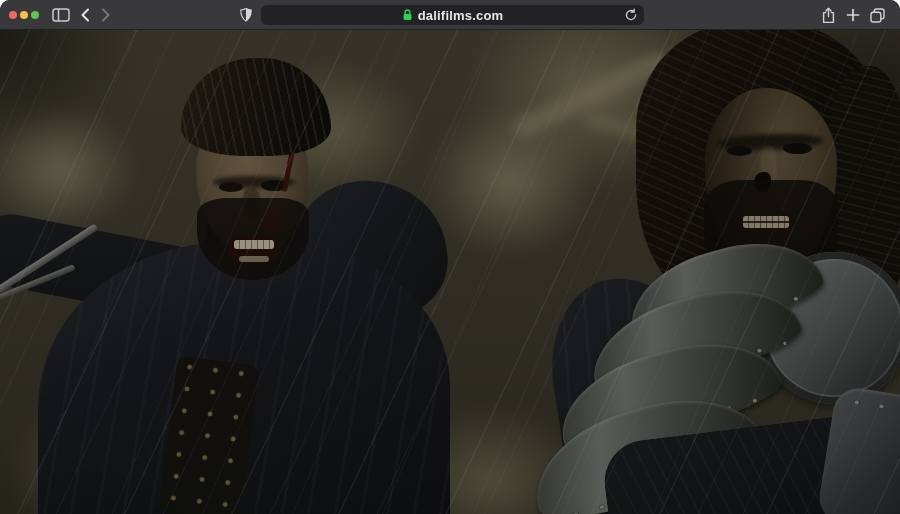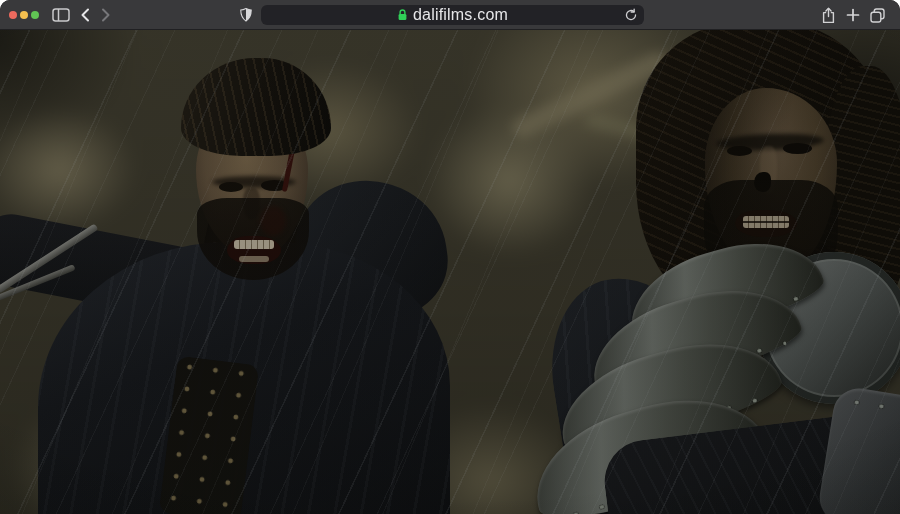--- a/index.html
+++ b/index.html
@@ -18,21 +18,21 @@
     background:var(--toolbar-bg);border-bottom:1px solid var(--toolbar-border);z-index:50;}
   .tl{position:absolute;top:11px;width:8px;height:8px;border-radius:50%;}
   .tl.red{left:9px;background:var(--tl-red);}
   .tl.yellow{left:20px;background:var(--tl-yellow);}
   .tl.green{left:31px;background:var(--tl-green);}
   .tbtn{position:absolute;top:6px;width:18px;height:18px;display:flex;
     align-items:center;justify-content:center;}
   .pill{position:absolute;left:261px;top:5px;width:383px;height:20px;
     background:var(--pill-bg);border-radius:6px;display:flex;align-items:center;
     justify-content:center;gap:5px;}
-  .url-text{font-size:16px;font-weight:400;color:var(--url-color);letter-spacing:.2px;}
+  .url-text{font-size:13px;font-weight:700;color:var(--url-color);letter-spacing:.2px;}
   .reload{position:absolute;right:6px;top:3px;width:14px;height:14px;}
   
   .photo{position:absolute;left:0;top:30px;width:900px;height:484px;overflow:hidden;
     background:#3a372a;}
   .photo *{position:absolute;}
   .bokeh{left:-30px;top:-30px;width:960px;height:544px;filter:blur(9px);
     background:
       radial-gradient(110px 90px at 90px 170px, #8a8164 0%, rgba(138,129,100,0) 70%),
       radial-gradient(130px 100px at 360px 130px, #7e7558 0%, rgba(126,117,88,0) 70%),
       radial-gradient(120px 110px at 540px 180px, #8c8466 0%, rgba(140,132,102,0) 70%),

